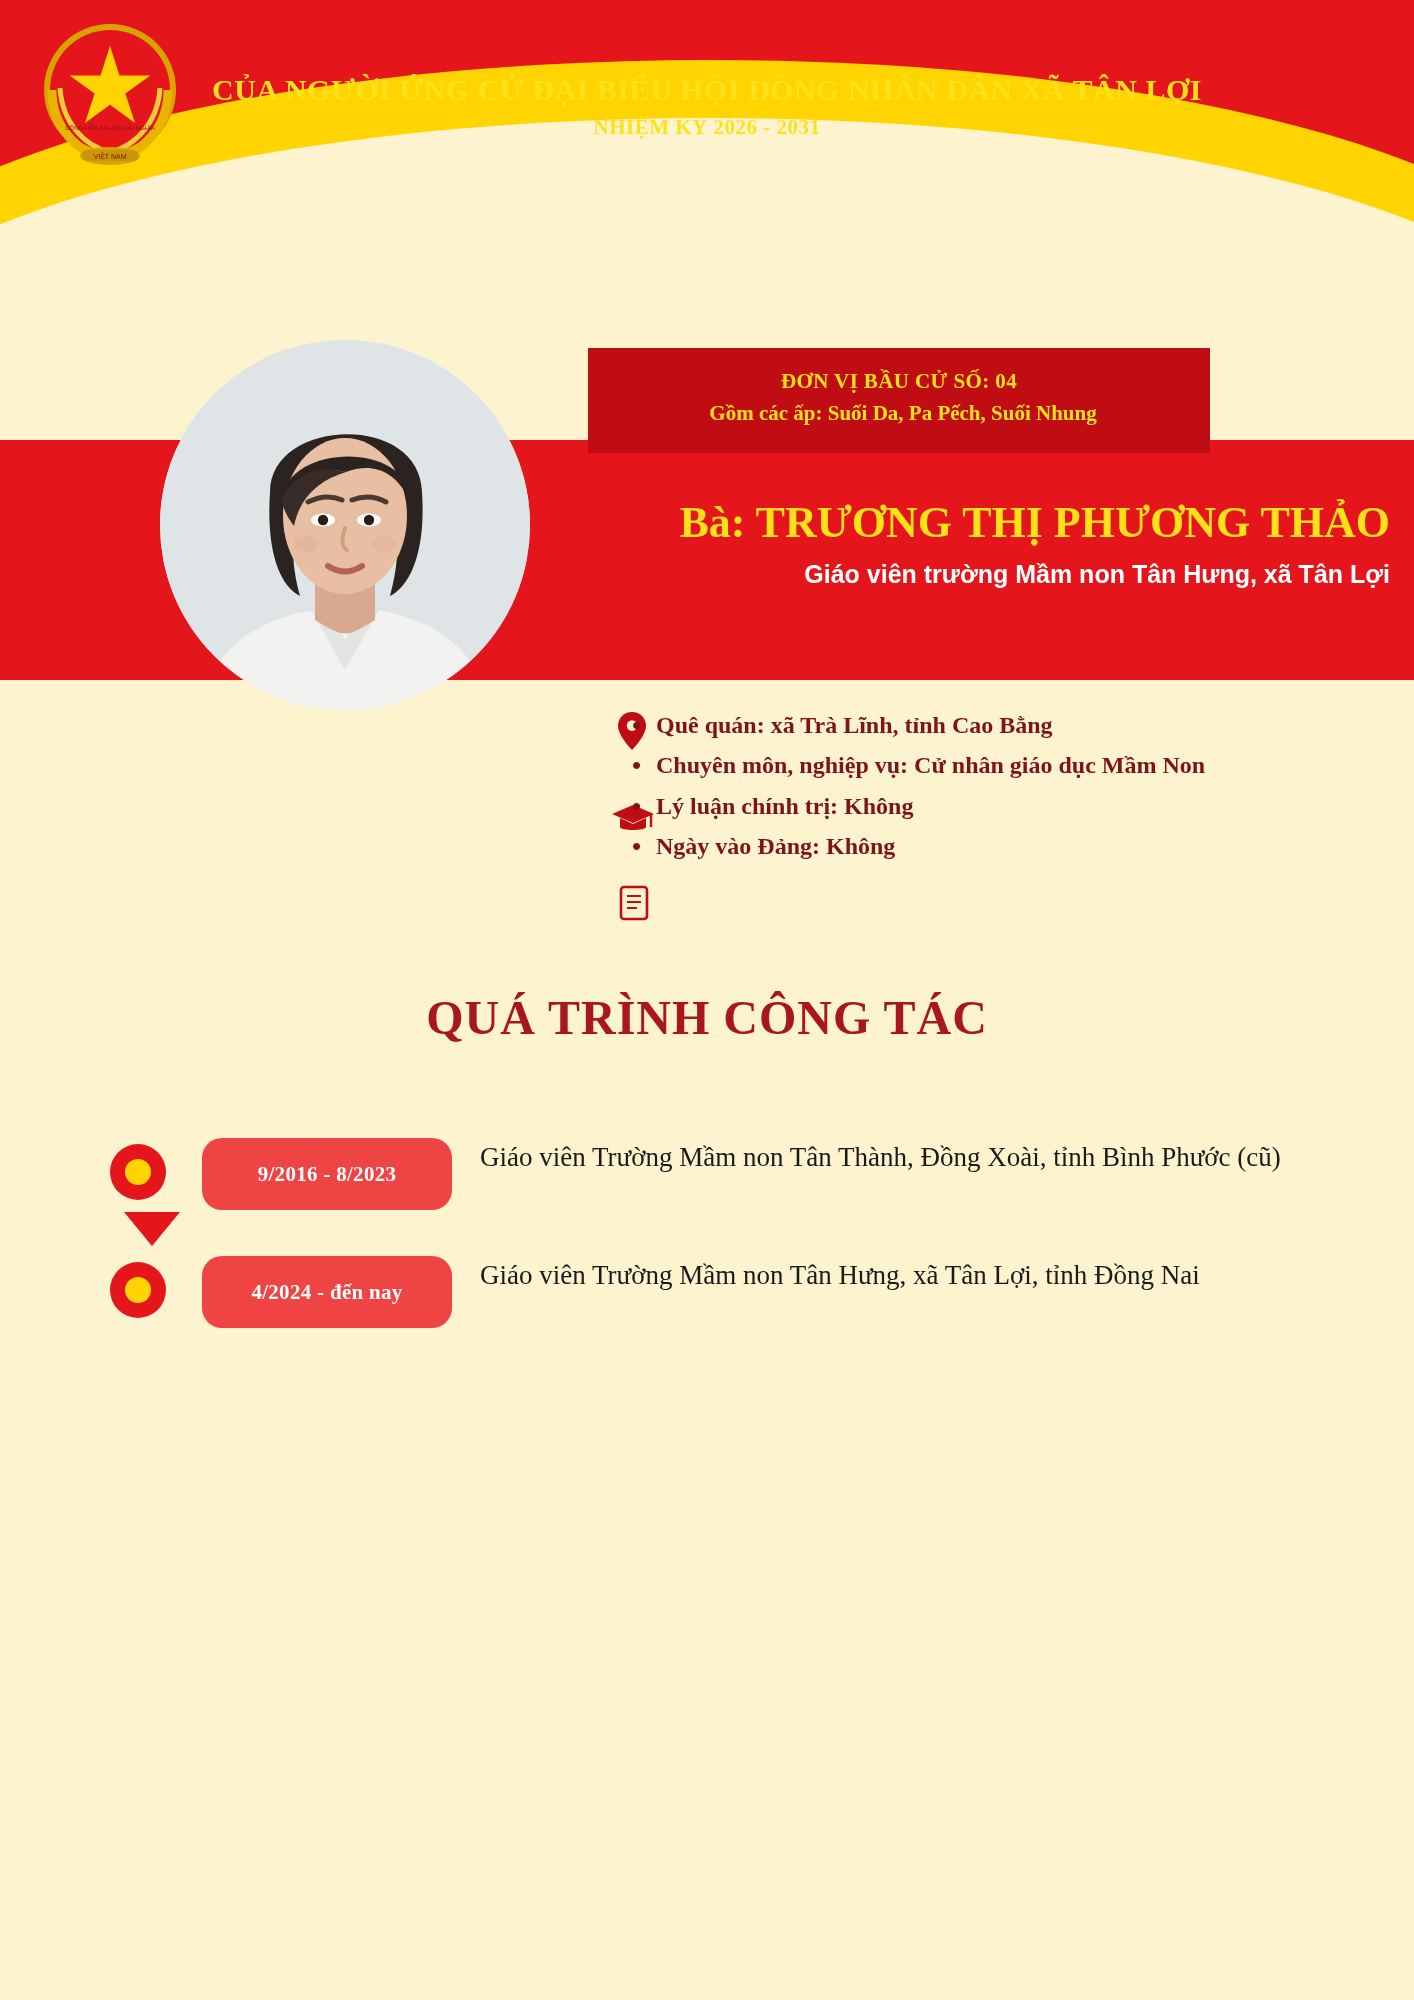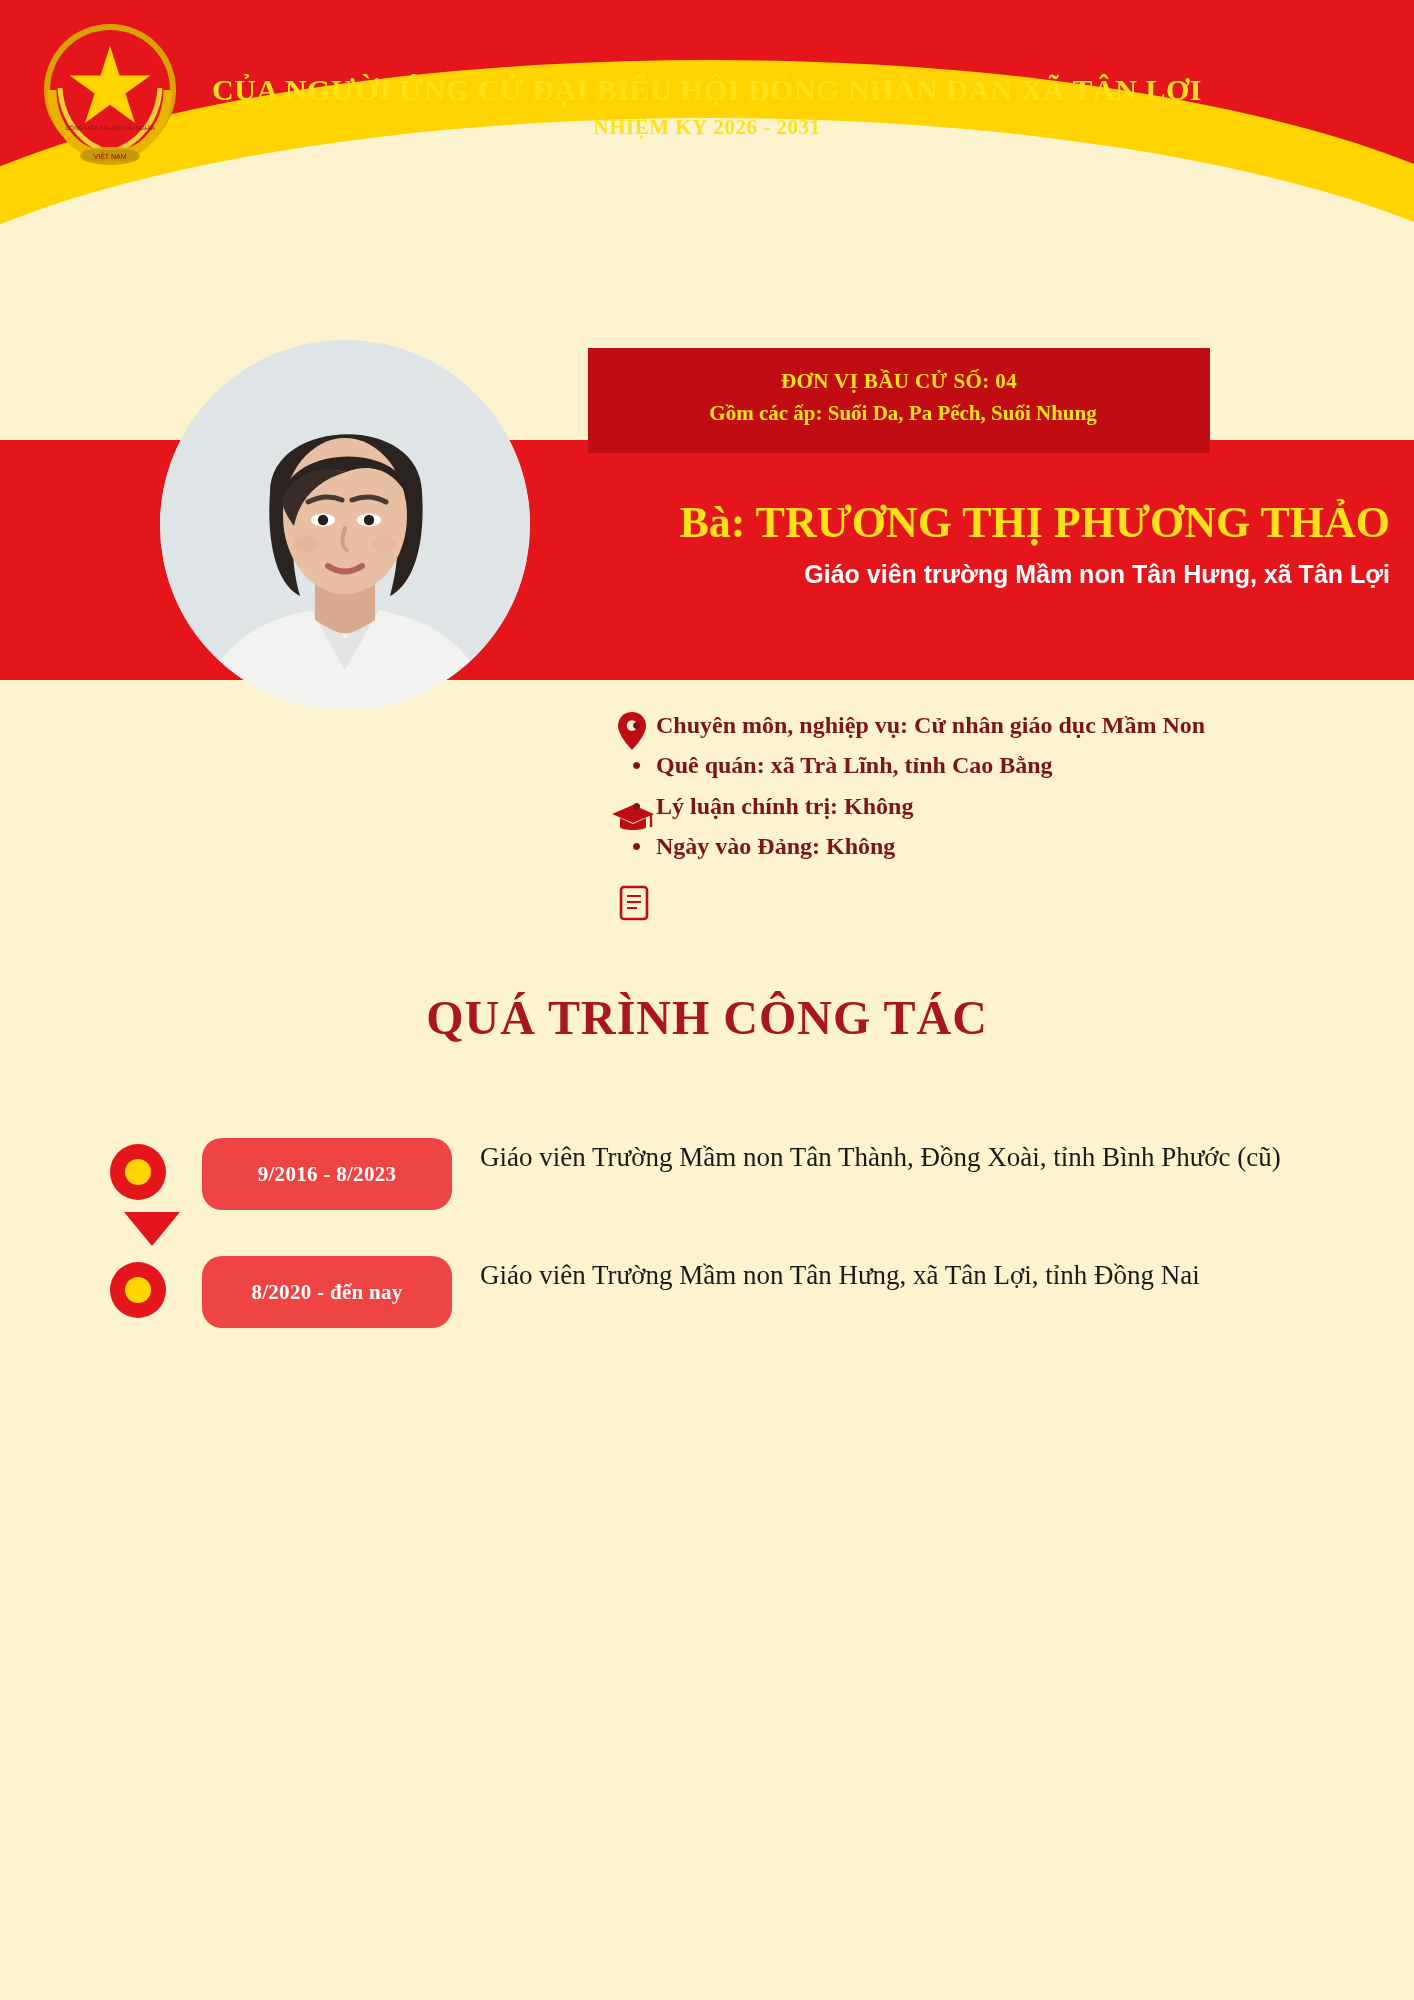--- a/index.html
+++ b/index.html
@@ -343,22 +343,22 @@
   <span class="ic ic-doc">
     <svg width="30" height="36" viewBox="0 0 30 36">
         <rect x="2" y="2" width="26" height="32" rx="3" fill="none" stroke="#c00d13" stroke-width="2.6"></rect>
         <path d="M8 11h14M8 17h14M8 23h10" stroke="#c00d13" stroke-width="2.2"></path>
       </svg>
   </span>
 </div>
 
 <div class="info">
   <ul>
+    <li>Quê quán: xã Trà Lĩnh, tỉnh Cao Bằng</li>
     <li>Chuyên môn, nghiệp vụ: Cử nhân giáo dục Mầm Non</li>
-    <li>Quê quán: xã Trà Lĩnh, tỉnh Cao Bằng</li>
     <li>Lý luận chính trị: Không</li>
     <li>Ngày vào Đảng: Không</li>
   </ul>
 </div>
 
 <div class="section-title">QUÁ TRÌNH CÔNG TÁC</div>
 
 <div class="timeline">
 
   <div class="tl-row first">
@@ -367,17 +367,17 @@
       </div>
     <div class="tri"></div>
     <div class="pill">9/2016 - 8/2023</div>
     <div class="tl-text">Giáo viên Trường Mầm non Tân Thành, Đồng Xoài, tỉnh Bình Phước (cũ)</div>
   </div>
 
   <div class="tl-row second">
     <div class="dot">
         <i></i>
       </div>
-    <div class="pill">8/2020 -  đến nay</div>
+    <div class="pill">4/2024 -  đến nay</div>
     <div class="tl-text">Giáo viên Trường Mầm non Tân Hưng, xã Tân Lợi, tỉnh Đồng Nai</div>
   </div>
 
 </div>
 
 </body></html>

